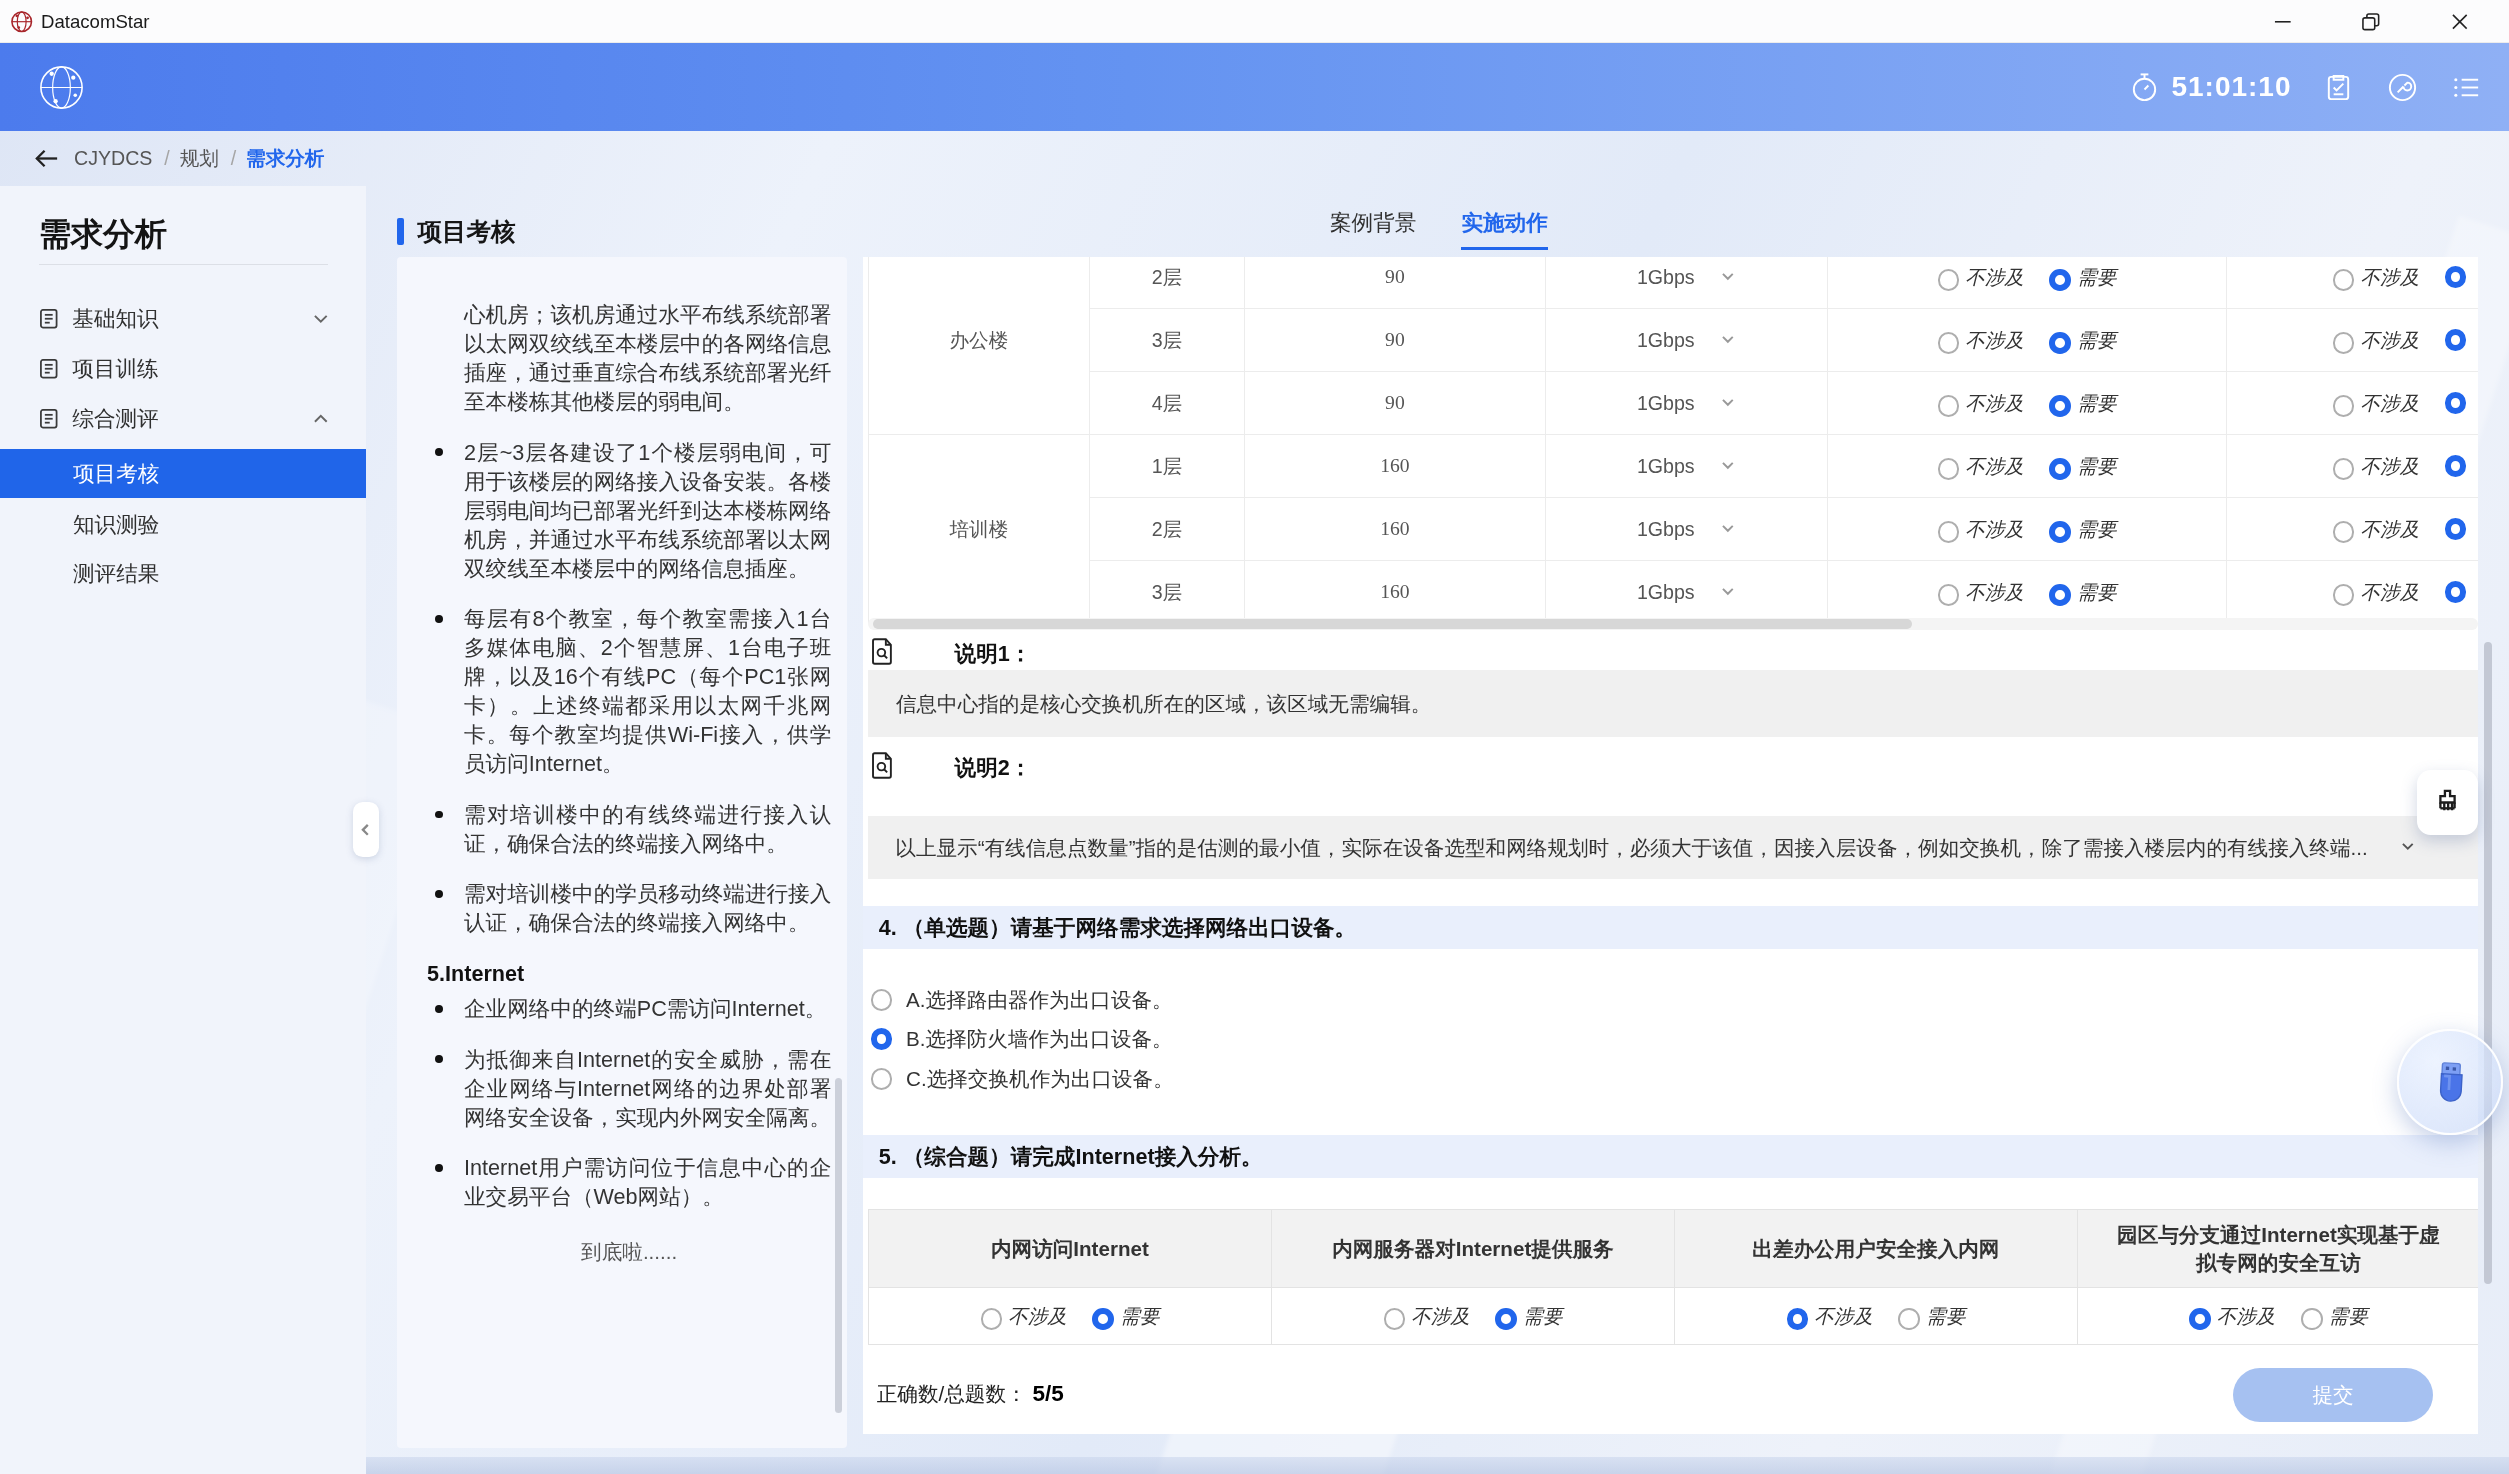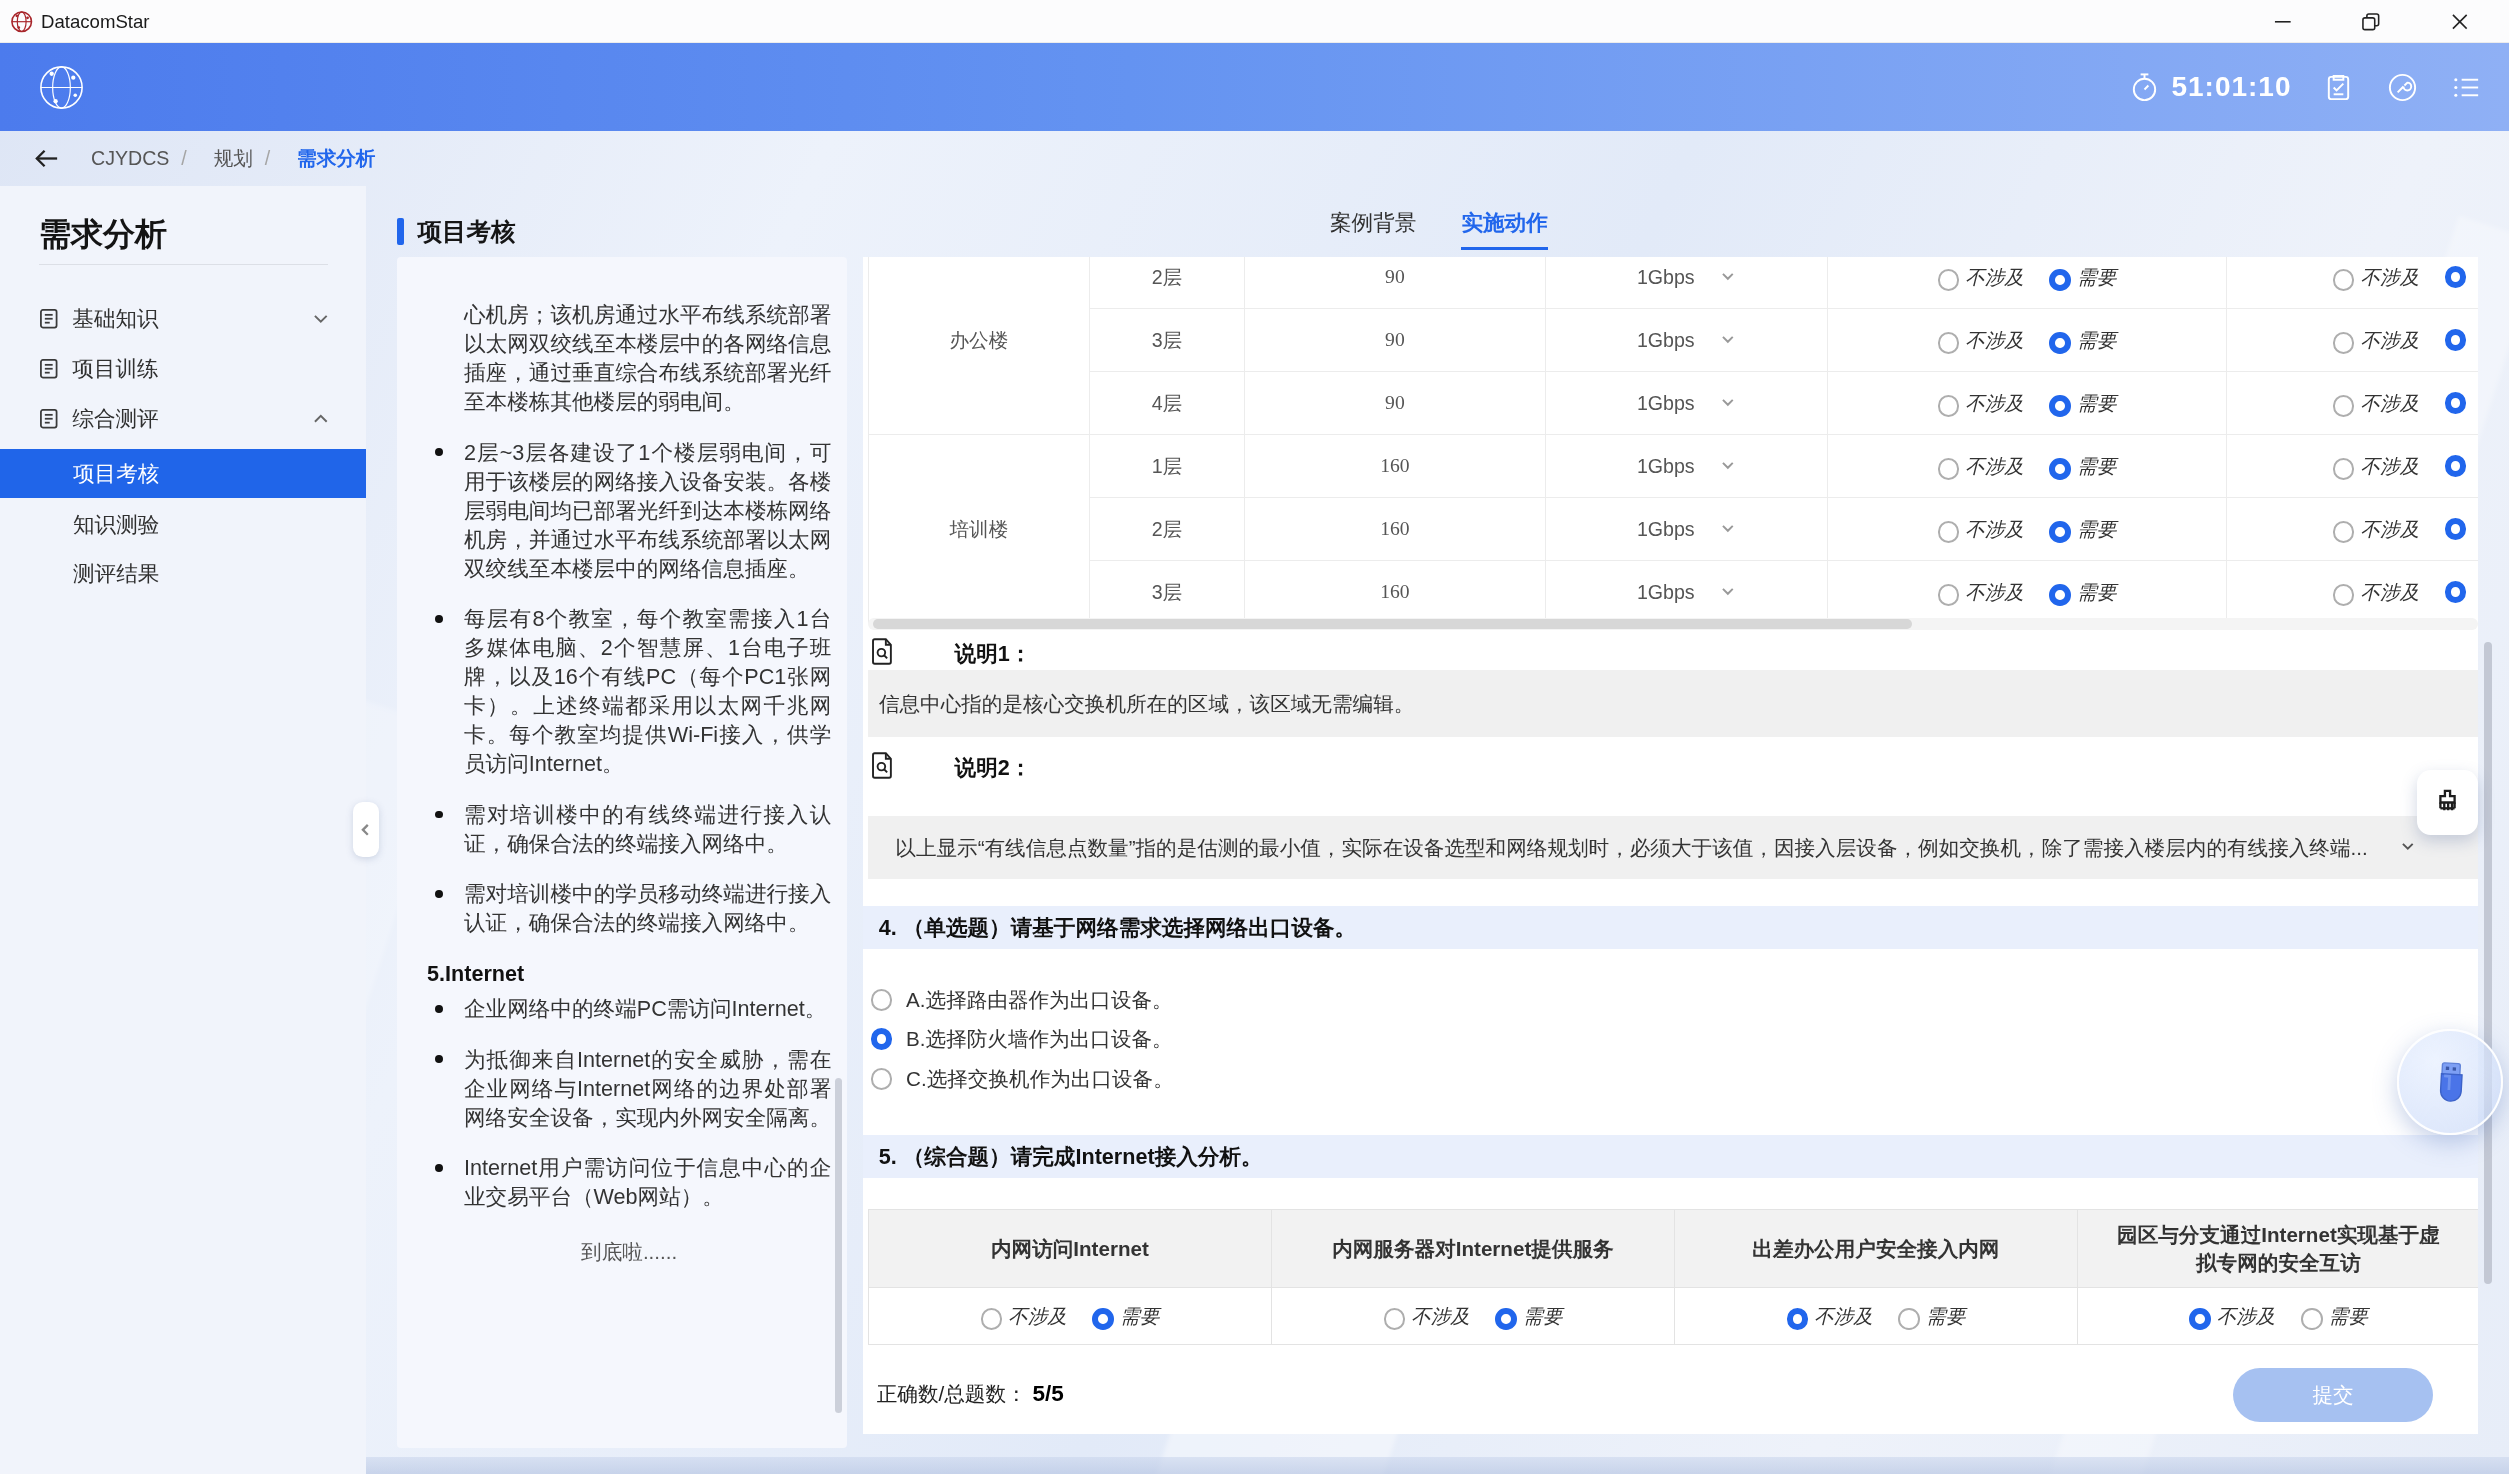--- a/index.html
+++ b/index.html
@@ -27,21 +27,21 @@
   .hd-right{position:absolute;right:25.5px;top:0;height:88px;display:flex;align-items:center;gap:29px;}
   .hd-ic{width:35px;height:35px;display:flex;align-items:center;justify-content:center;cursor:pointer;}
   .hd-ic svg{stroke:#fff;fill:none;stroke-width:2;}
   .timer-wrap{display:flex;align-items:center;gap:9.8px;}
   .timer-txt{color:#fff;font-size:28px;font-weight:bold;letter-spacing:1px;}
 
   
   .crumbbar{position:absolute;left:0;top:131px;width:2509px;height:55px;display:flex;align-items:center;z-index:5;}
   .back-ic{margin-left:29px;width:35px;height:35px;display:flex;align-items:center;justify-content:center;cursor:pointer;}
   .back-ic svg{stroke:#222;stroke-width:2.4;fill:none;}
-  .crumb{font-size:19.6px;color:#555;margin-left:27px;cursor:pointer;}
+  .crumb{font-size:19.6px;color:#555;margin-left:10px;cursor:pointer;}
   .crumb-sep{font-size:19.6px;color:#a5a5a5;margin-left:11.8px;}
   .crumb-active{color:#2166ec;font-weight:bold;}
 
   
   .sidebar{position:absolute;left:0;top:186px;width:366px;height:1288px;background:#f1f4fb;z-index:4;}
   .sb-title{position:absolute;left:39px;top:27.4px;font-size:32px;font-weight:bold;color:#141414;}
   .sb-div{position:absolute;left:39px;top:78px;width:289px;height:1px;background:#dcdfe6;}
   .sb-item{position:absolute;left:0;width:366px;height:49px;display:flex;align-items:center;cursor:pointer;}
   .sb-item .ic{margin-left:37px;width:23.5px;height:23.5px;}
   .sb-item .ic svg{stroke:#3a3a3a;fill:none;stroke-width:1.8;}
@@ -88,21 +88,21 @@
   .radio.on{border:6.9px solid #2166ec;}
   .rlabel{font-size:19.6px;color:#333;white-space:nowrap;}
   .hscroll{position:absolute;left:4.9px;top:361px;width:1610px;height:11.8px;background:#f4f4f4;border-radius:5.9px;}
   .hthumb{position:absolute;left:4.9px;top:1px;width:1039px;height:9.8px;background:#d7d7d7;border-radius:4.9px;cursor:pointer;}
 
   .note-label{position:absolute;left:4.9px;display:flex;align-items:center;gap:13.7px;}
   .note-label .nic svg{stroke:#222;fill:none;stroke-width:1.7;}
   .note-label .ntxt{font-size:21.6px;font-weight:bold;color:#111;margin-left:44px;}
   .nl1{top:380px;} .nl2{top:494px;}
   .note-box{position:absolute;left:4.9px;width:1610px;background:#f0f0f0;color:#333;font-size:20.6px;display:flex;align-items:center;}
-  .nb1{top:413px;height:67px;padding-left:11px;}
+  .nb1{top:413px;height:67px;padding-left:28px;}
   .nb2{top:559px;height:63px;padding-left:27.4px;}
   .nb2 .ntext{white-space:nowrap;overflow:hidden;max-width:1509px;}
   .nb2 .nchev{position:absolute;right:61px;top:19.6px;}
   .nb2 .nchev svg{stroke:#555;fill:none;stroke-width:2;}
 
   .qband{position:absolute;left:0;width:1615px;height:43px;background:#e9effc;display:flex;align-items:center;}
   .qband .qtitle{margin-left:15.7px;font-size:21.6px;font-weight:bold;color:#111;}
   .qb4{top:649px;text-align:right;} .qb5{top:878px;}
   .q4opt{position:absolute;left:7.8px;display:flex;align-items:center;gap:13.7px;cursor:pointer;}
   .q4opt .olbl{font-size:20.6px;color:#333;}

